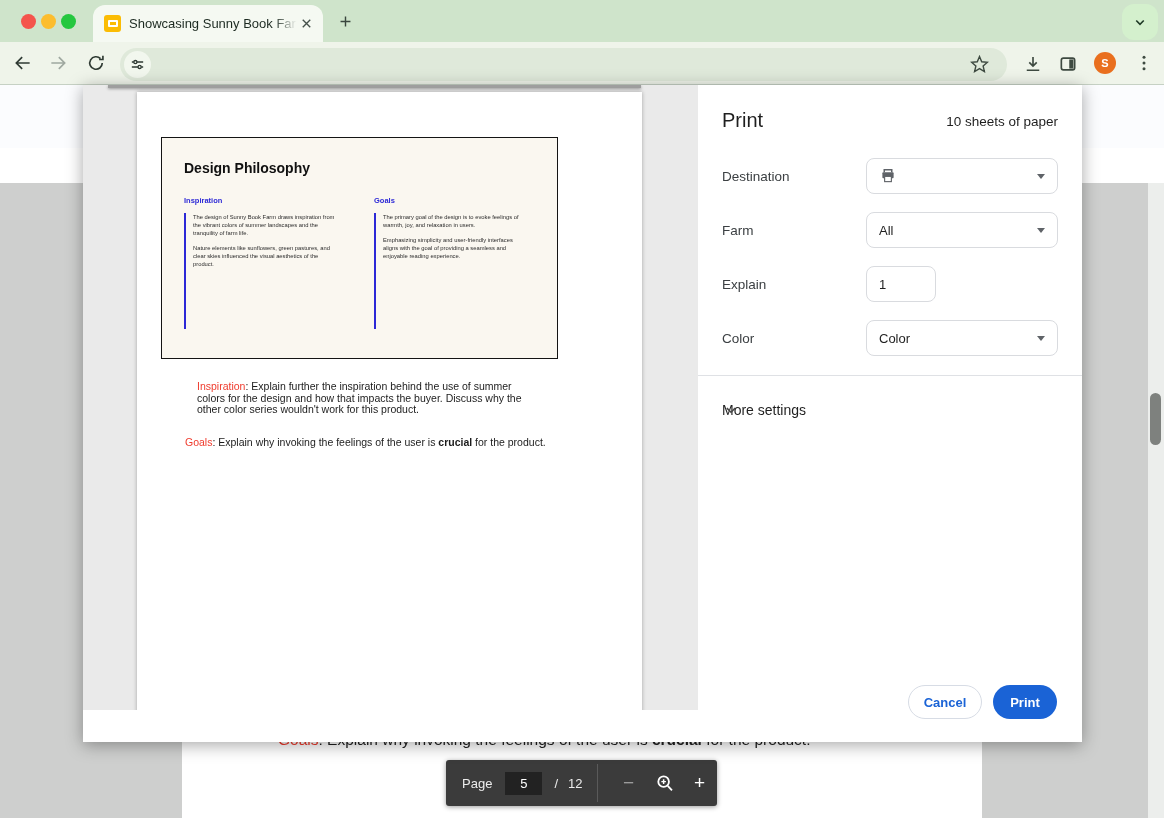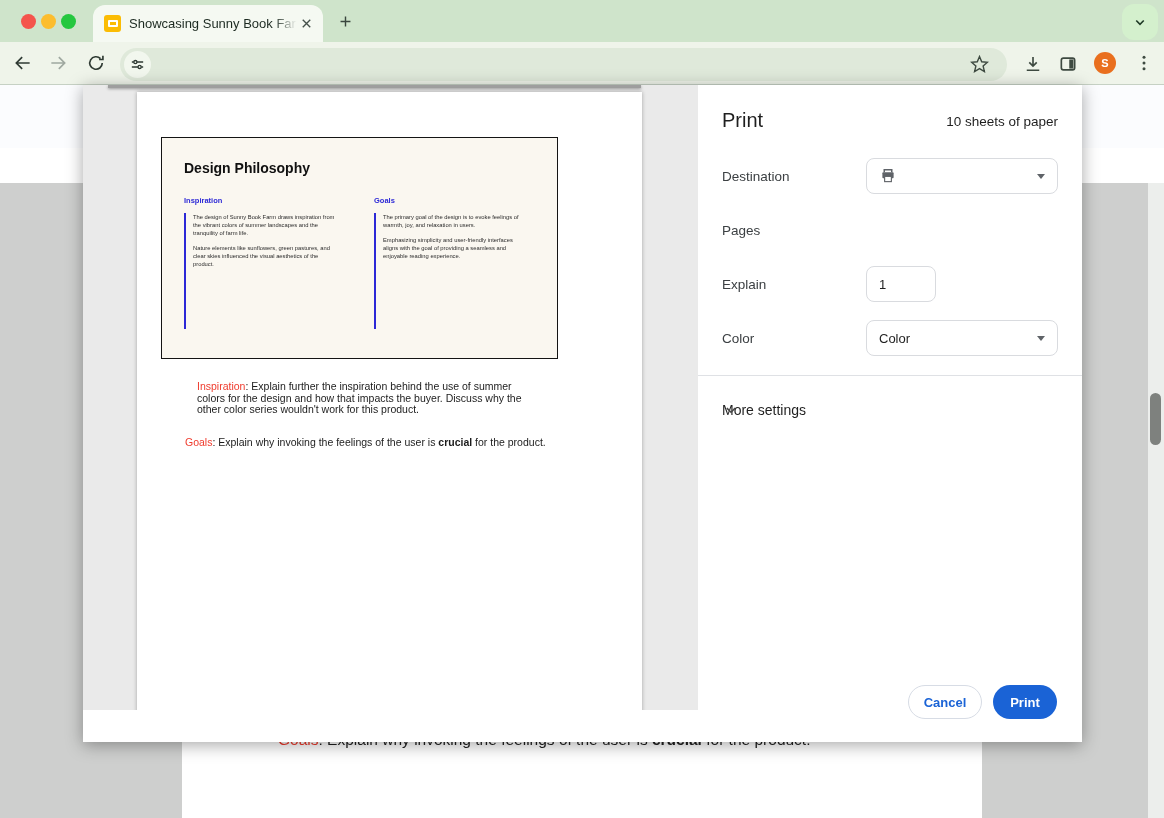--- a/index.html
+++ b/index.html
@@ -194,20 +194,36 @@
   <div class="u-canvas"></div>
   <div class="u-paper">
     <div class="u-bigtext">
       <span class="red">Goals</span><span>: Explain why invoking the feelings of the user is </span><b>crucial</b><span> for the product.</span>
     </div>
   </div>
   <div class="scroll-track">
     <div class="scroll-thumb"></div>
   </div>
 
+  <div class="pdf-bar">
+    <span class="pg-label">Page</span>
+    <input class="page-box" value="5" style="">
+    <span class="pdf-sep">/</span>
+    <span class="pdf-total">12</span>
+    <span class="pdf-div"></span>
+    <span class="zoom-out">−</span>
+    <span class="zoom-fit">
+      <svg width="22" height="22" viewBox="0 0 24 24" fill="none" stroke="#fff" stroke-width="2">
+        <circle cx="10.5" cy="10.5" r="5.8"></circle>
+          <path d="M15 15.2 19.6 20"></path>
+          <path d="M10.5 8v5M8 10.5h5" stroke-width="1.6"></path>
+      </svg>
+    </span>
+    <span class="zoom-in">+</span>
+  </div>
 
   <div class="dialog">
 
     <div class="preview">
       <div class="sheet-edge"></div>
       <div class="paper">
 
         <div class="slide">
           <div class="s-title">Design Philosophy</div>
           <div class="s-head c1">Inspiration</div>
@@ -239,21 +255,25 @@
       <span class="lbl" style="top:84px">Destination</span>
       <div class="ctl" style="top:73px">
         <svg width="18" height="18" viewBox="0 0 24 24">
           <path d="M7 7V3.5h10V7" fill="none" stroke="#5f6368" stroke-width="2"></path>
           <rect x="4.5" y="7" width="15" height="8" rx="1.2" fill="#5f6368"></rect>
           <rect x="7.5" y="12.5" width="9" height="7" fill="#fff" stroke="#5f6368" stroke-width="1.5"></rect>
         </svg>
         <span class="caret"></span>
       </div>
 
-      <span class="lbl" style="top:138px">Pages</span>
+      <span class="lbl" style="top:138px">Farm</span>
+      <div class="ctl" style="top:127px">
+        <span>All</span>
+        <span class="caret"></span>
+      </div>
 
       <span class="lbl" style="top:192px">Explain</span>
       <input class="copies-input" value="1" style="">
 
       <span class="lbl" style="top:246px">Color</span>
       <div class="ctl" style="top:235px">
         <span>Color</span>
         <span class="caret"></span>
       </div>
 

